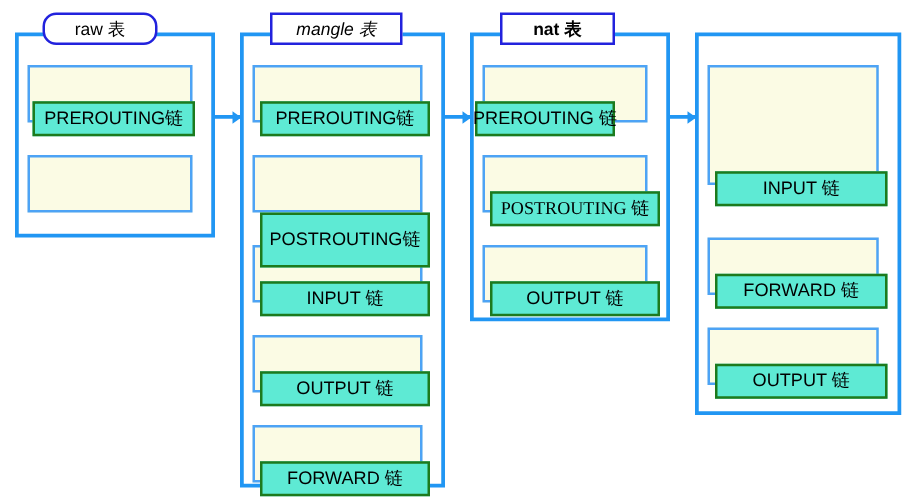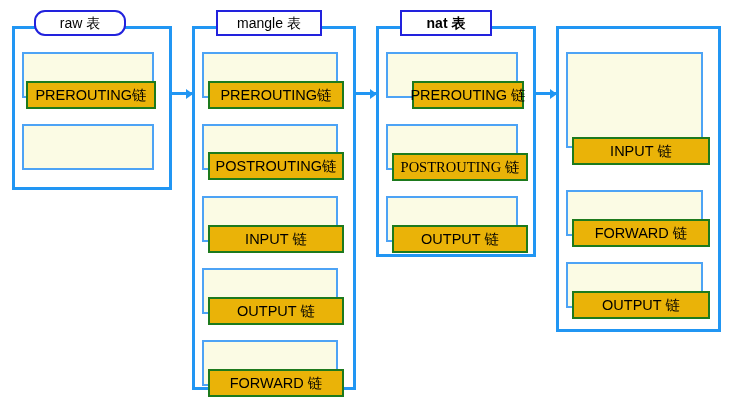--- a/index.html
+++ b/index.html
@@ -75,21 +75,21 @@
     line-height: 1;
     white-space: nowrap;
     font-family: "DejaVu Sans", sans-serif;
   }
 
   
   .chain-box {
     position: absolute;
     box-sizing: border-box;
     border: 2px solid #1d7a1d;
-    background: #eab308;
+    background: #5eead4;
     color: #000000;
     font-size: 14.5px;
     line-height: 1;
     display: flex;
     align-items: center;
     justify-content: center;
     white-space: nowrap;
     z-index: 4;
   }
 
@@ -117,42 +117,42 @@
 <div id="canvas">
     <div class="table-col" style="left: 12px; top: 26px; width: 160px; height: 164px;"></div>
     <div class="table-title" style="left: 34px; top: 10px; width: 92px; height: 26px; border-radius: 11px;">raw 表</div>
     <div class="rules-box" style="left: 22px; top: 52px; width: 132px; height: 46px;"></div>
     <div class="dots" style="left: 34px; top: 62px;">......</div>
     <div class="chain-box" style="left: 26px; top: 81px; width: 130px; height: 28px;">PREROUTING链</div>
     <div class="rules-box" style="left: 22px; top: 124px; width: 132px; height: 46px;"></div>
     <div class="dots" style="left: 34px; top: 134px;">......</div>
     <div class="arrow" style="left: 172px; top: 92px; width: 20px;"></div>
     <div class="table-col" style="left: 192px; top: 26px; width: 164px; height: 364px;"></div>
-    <div class="table-title" style="left: 216px; top: 10px; width: 106px; height: 26px;">mangle 表</div>
+    <div class="table-title" style="left: 216px; top: 10px; width: 106px; height: 26px; font-style: italic;">mangle 表</div>
     <div class="rules-box" style="left: 202px; top: 52px; width: 136px; height: 46px;"></div>
     <div class="dots" style="left: 214px; top: 62px;">......</div>
     <div class="chain-box" style="left: 208px; top: 81px; width: 136px; height: 28px;">PREROUTING链</div>
     <div class="rules-box" style="left: 202px; top: 124px; width: 136px; height: 46px;"></div>
     <div class="dots" style="left: 214px; top: 134px;">......</div>
-    <div class="chain-box" style="left: 208px; top: 152px; width: 136px; height: 28px;">POSTROUTING链</div>
+    <div class="chain-box" style="left: 208px; top: 170px; width: 136px; height: 44px;">POSTROUTING链</div>
     <div class="rules-box" style="left: 202px; top: 196px; width: 136px; height: 46px;"></div>
     <div class="dots" style="left: 214px; top: 206px;">......</div>
     <div class="chain-box" style="left: 208px; top: 225px; width: 136px; height: 28px;">INPUT 链</div>
     <div class="rules-box" style="left: 202px; top: 268px; width: 136px; height: 46px;"></div>
     <div class="dots" style="left: 214px; top: 278px;">......</div>
     <div class="chain-box" style="left: 208px; top: 297px; width: 136px; height: 28px;">OUTPUT 链</div>
     <div class="rules-box" style="left: 202px; top: 340px; width: 136px; height: 46px;"></div>
     <div class="dots" style="left: 214px; top: 350px;">......</div>
     <div class="chain-box" style="left: 208px; top: 369px; width: 136px; height: 28px;">FORWARD 链</div>
     <div class="arrow" style="left: 356px; top: 92px; width: 20px;"></div>
     <div class="table-col" style="left: 376px; top: 26px; width: 160px; height: 231px;"></div>
     <div class="table-title bold" style="left: 400px; top: 10px; width: 92px; height: 26px; text-align: right;">nat 表</div>
     <div class="rules-box" style="left: 386px; top: 52px; width: 132px; height: 46px;"></div>
     <div class="dots" style="left: 398px; top: 62px;">......</div>
-    <div class="chain-box" style="left: 412px; top: 81px; width: 112px; height: 28px;">PREROUTING 链</div>
+    <div class="chain-box" style="left: 380px; top: 81px; width: 112px; height: 28px;">PREROUTING 链</div>
     <div class="rules-box" style="left: 386px; top: 124px; width: 132px; height: 46px;"></div>
     <div class="dots" style="left: 398px; top: 134px;">......</div>
     <div class="chain-box" style="left: 392px; top: 153px; width: 136px; height: 28px; font-family: Liberation Serif, serif;">POSTROUTING 链</div>
     <div class="rules-box" style="left: 386px; top: 196px; width: 132px; height: 46px;"></div>
     <div class="dots" style="left: 398px; top: 206px;">......</div>
     <div class="chain-box" style="left: 392px; top: 225px; width: 136px; height: 28px;">OUTPUT 链</div>
     <div class="arrow" style="left: 536px; top: 92px; width: 20px;"></div>
     <div class="table-col" style="left: 556px; top: 26px; width: 165px; height: 306px;"></div>
     <div class="rules-box" style="left: 566px; top: 52px; width: 137px; height: 96px;"></div>
     <div class="rule-line" style="left: 582px; top: 62px;">第1条规则</div>

